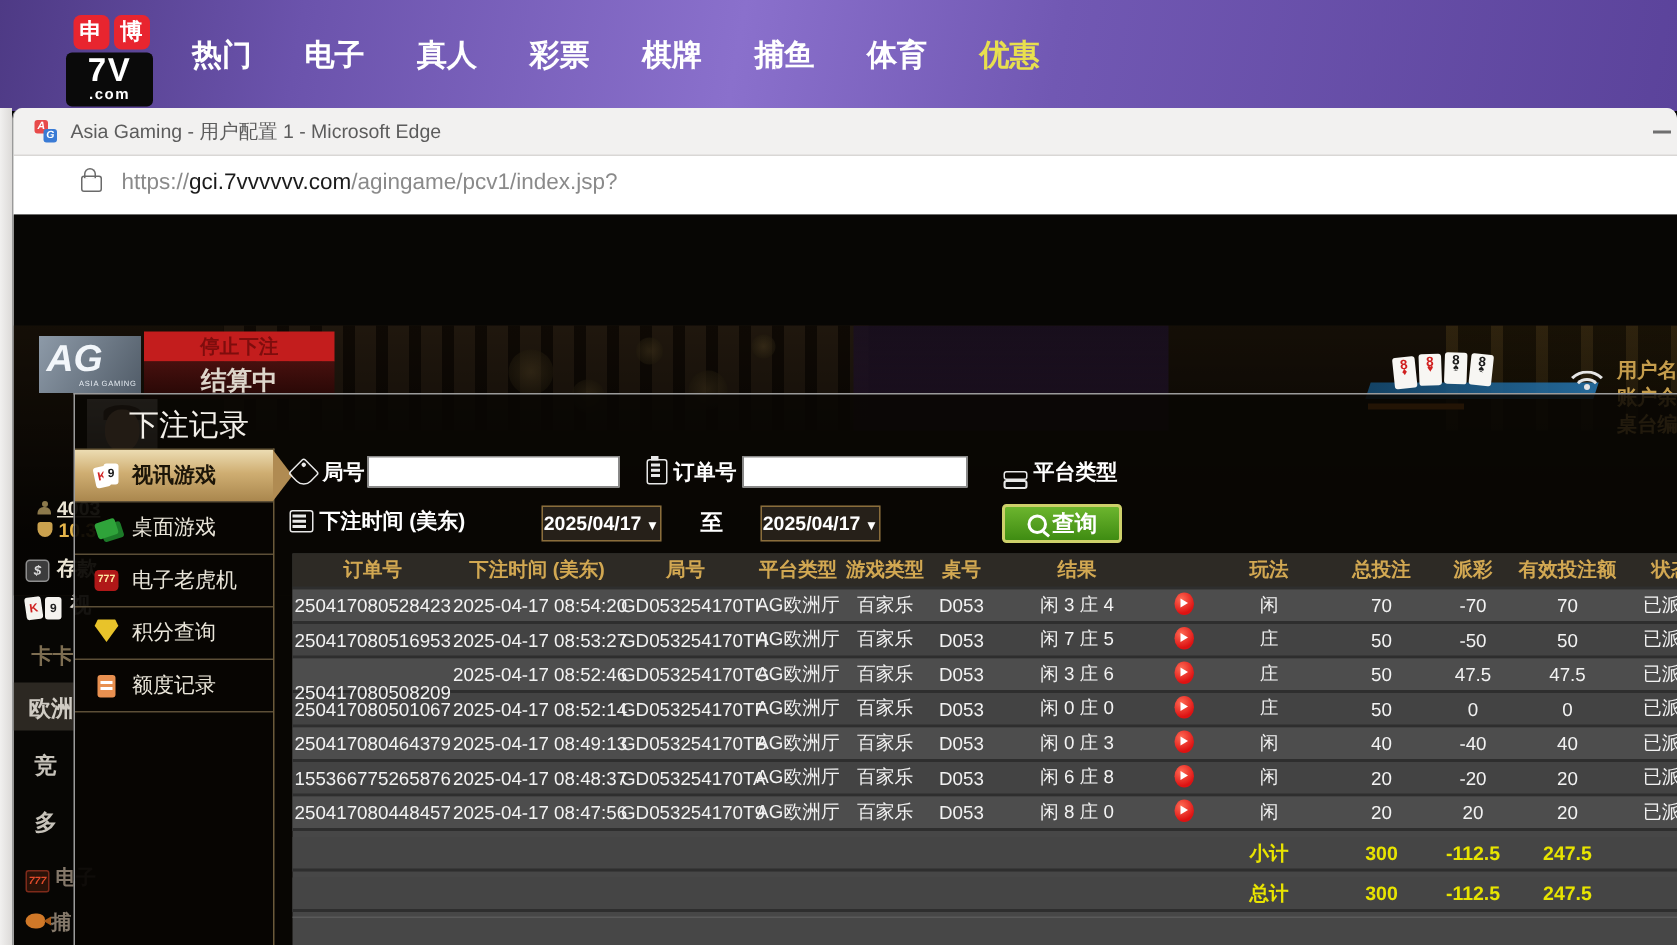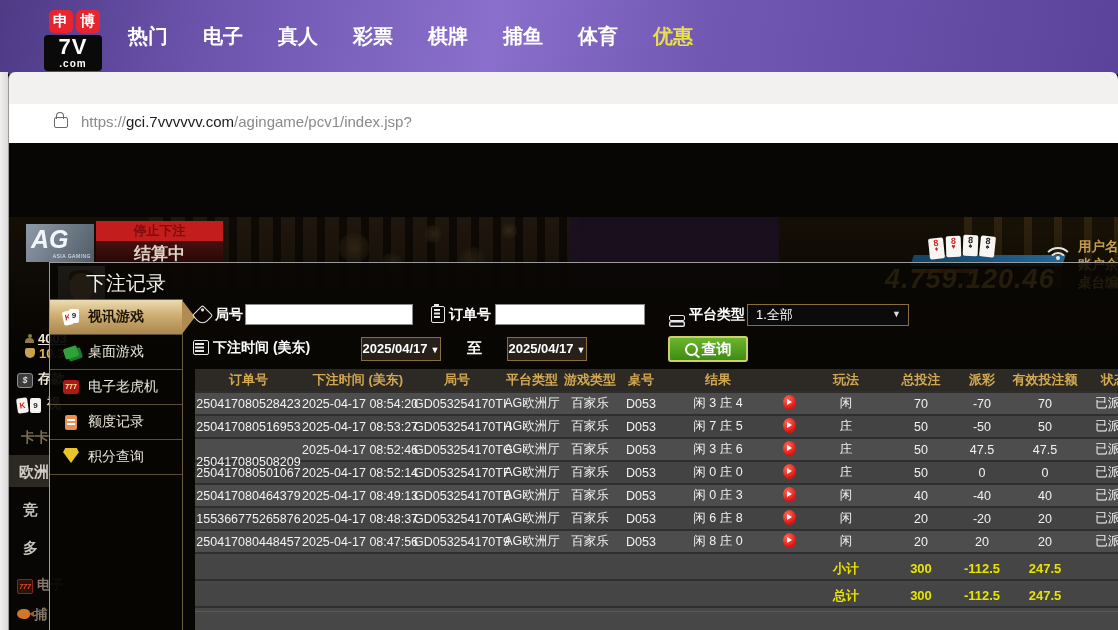--- a/index.html
+++ b/index.html
@@ -203,20 +203,28 @@
       <span class="nav-item">棋牌</span>
       <span class="nav-item">捕鱼</span>
       <span class="nav-item">体育</span>
       <span class="nav-item accent">优惠</span>
     </div>
   </div>
 
   <div class="abs frame-strip"></div>
 
   <div class="abs win">
+    <div class="abs titlebar">
+      <div class="abs favicon">
+          <i class="fav-a">A</i>
+          <i class="fav-g">G</i>
+        </div>
+      <div class="abs title-text">Asia Gaming - 用户配置 1 - Microsoft Edge</div>
+      <div class="abs min-dash"></div>
+    </div>
     <div class="abs urlbar">
       <div class="abs lock"></div>
       <div class="abs url"><span>https://</span><b>gci.7vvvvvv.com</b><span>/agingame/pcv1/index.jsp?</span></div>
     </div>
 
     <div class="abs viewport">
 
       <div class="abs strip">
         <div class="curtain"></div>
         <div class="bokeh" style="left:330px;top:16px;width:30px;height:30px;"></div>
@@ -251,21 +259,20 @@
       <div class="abs bg-side" style="left:14px;top:396px;color:#c6c2ba;font-size:15px;">多</div>
       <div class="abs bg-side" style="left:8px;top:433px;color:#84786a;font-size:13.5px;"><i class="ico-777">777</i><span>电子</span></div>
       <div class="abs bg-side" style="left:8px;top:463px;color:#84786a;font-size:13.5px;"><i class="ico-fish"></i><span>捕</span></div>
 
       <div class="abs bluewedge"></div>
       <div class="pcard" style="left:920px;top:95px;transform:rotate(-6deg);color:#d02020;"><span>8</span><span class="s">♦</span></div>
       <div class="pcard" style="left:937px;top:93px;transform:rotate(-2deg);color:#d02020;"><span>8</span><span class="s">♥</span></div>
       <div class="pcard" style="left:954px;top:92px;transform:rotate(2deg);color:#1a1a1a;"><span>8</span><span class="s">♠</span></div>
       <div class="pcard" style="left:971px;top:93px;transform:rotate(6deg);color:#1a1a1a;"><span>8</span><span class="s">♠</span></div>
       <div class="abs orangebar"></div>
-      <div class="abs bignum">4.759.120.46</div>
       <div class="abs wifi">
           <i class="w1"></i>
           <i class="w2"></i>
           <i class="w3"></i>
         </div>
       <div class="abs rlabel" style="left:1069px;top:95px;">用户名</div>
       <div class="abs rlabel" style="left:1069px;top:113px;">账户余</div>
       <div class="abs rlabel" style="left:1069px;top:131px;">桌台编</div>
 
       <div class="abs modal">
@@ -288,46 +295,42 @@
             <span>桌面游戏</span>
           </div>
           <div class="side-item">
             <span class="s-ico">
                 <span class="islot">777</span>
               </span>
             <span>电子老虎机</span>
           </div>
           <div class="side-item">
             <span class="s-ico">
+                <span class="igem"></span>
+              </span>
+            <span>积分查询</span>
+          </div>
+          <div class="side-item">
+            <span class="s-ico">
                 <span class="idoc"></span>
               </span>
             <span>额度记录</span>
-          </div>
-          <div class="side-item">
-            <span class="s-ico">
-                <span class="igem"></span>
-              </span>
-            <span>积分查询</span>
           </div>
         </div>
 
         <div class="m-main">
 
           <span class="abs" style="left:12px;top:9px;"><i class="itag"></i></span>
           <span class="abs flabel" style="left:32px;top:7px;">局号</span>
           <input class="txt-input" style="left: 62px; top: 5px; width: 168px;" value="">
           <span class="abs" style="left:248px;top:7px;"><i class="iclip"></i></span>
           <span class="abs flabel" style="left:266px;top:7px;">订单号</span>
           <input class="txt-input" style="left: 312px; top: 5px; width: 150px;" value="">
           <span class="abs" style="left:486px;top:12px;"><i class="istack"></i></span>
           <span class="abs flabel" style="left:506px;top:7px;">平台类型</span>
-          <div class="dd" style="left:564px;top:5px;width:162px;">
-            <span>1.全部</span>
-            <span class="caret">▼</span>
-          </div>
 
           <span class="abs" style="left:10px;top:41px;"><i class="ical"></i></span>
           <span class="abs flabel" style="left:30px;top:40px;">下注时间 (美东)</span>
           <div class="datebox" style="left:178px;top:38px;width:80px;">
             <span>2025/04/17</span><span class="caret">▼</span>
           </div>
           <span class="abs tolabel" style="left:284px;top:40px;">至</span>
           <div class="datebox" style="left:324px;top:38px;width:80px;">
             <span>2025/04/17</span><span class="caret">▼</span>
           </div>

